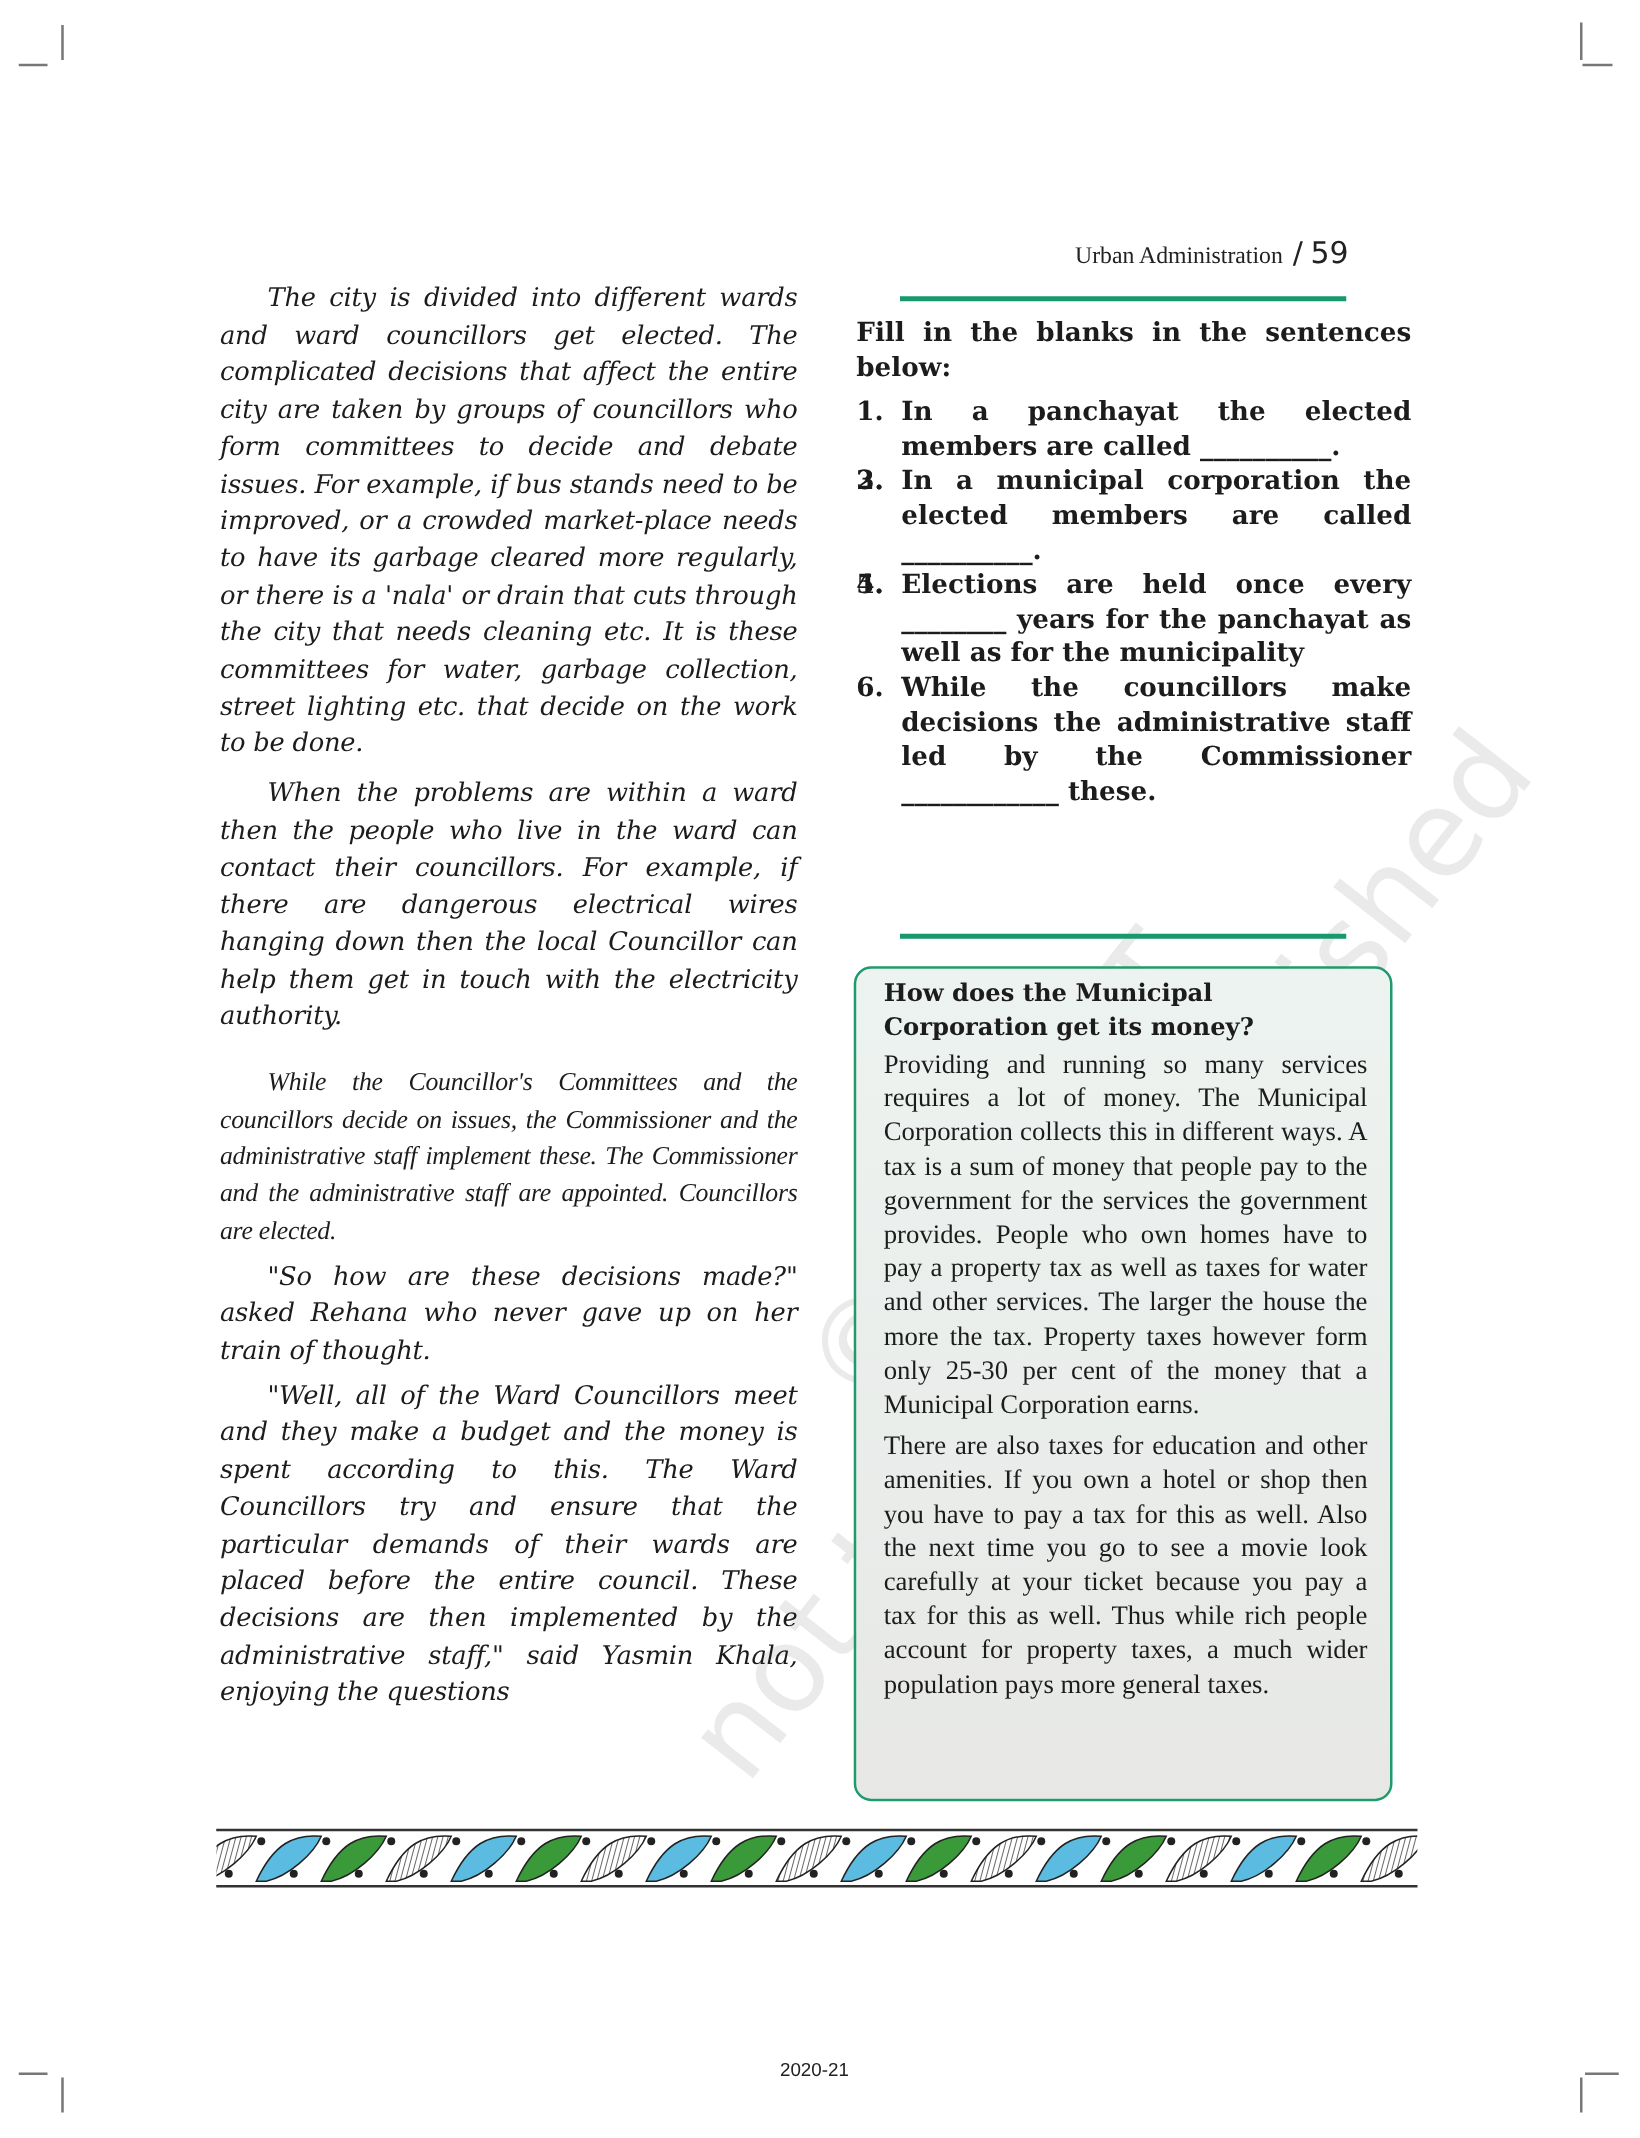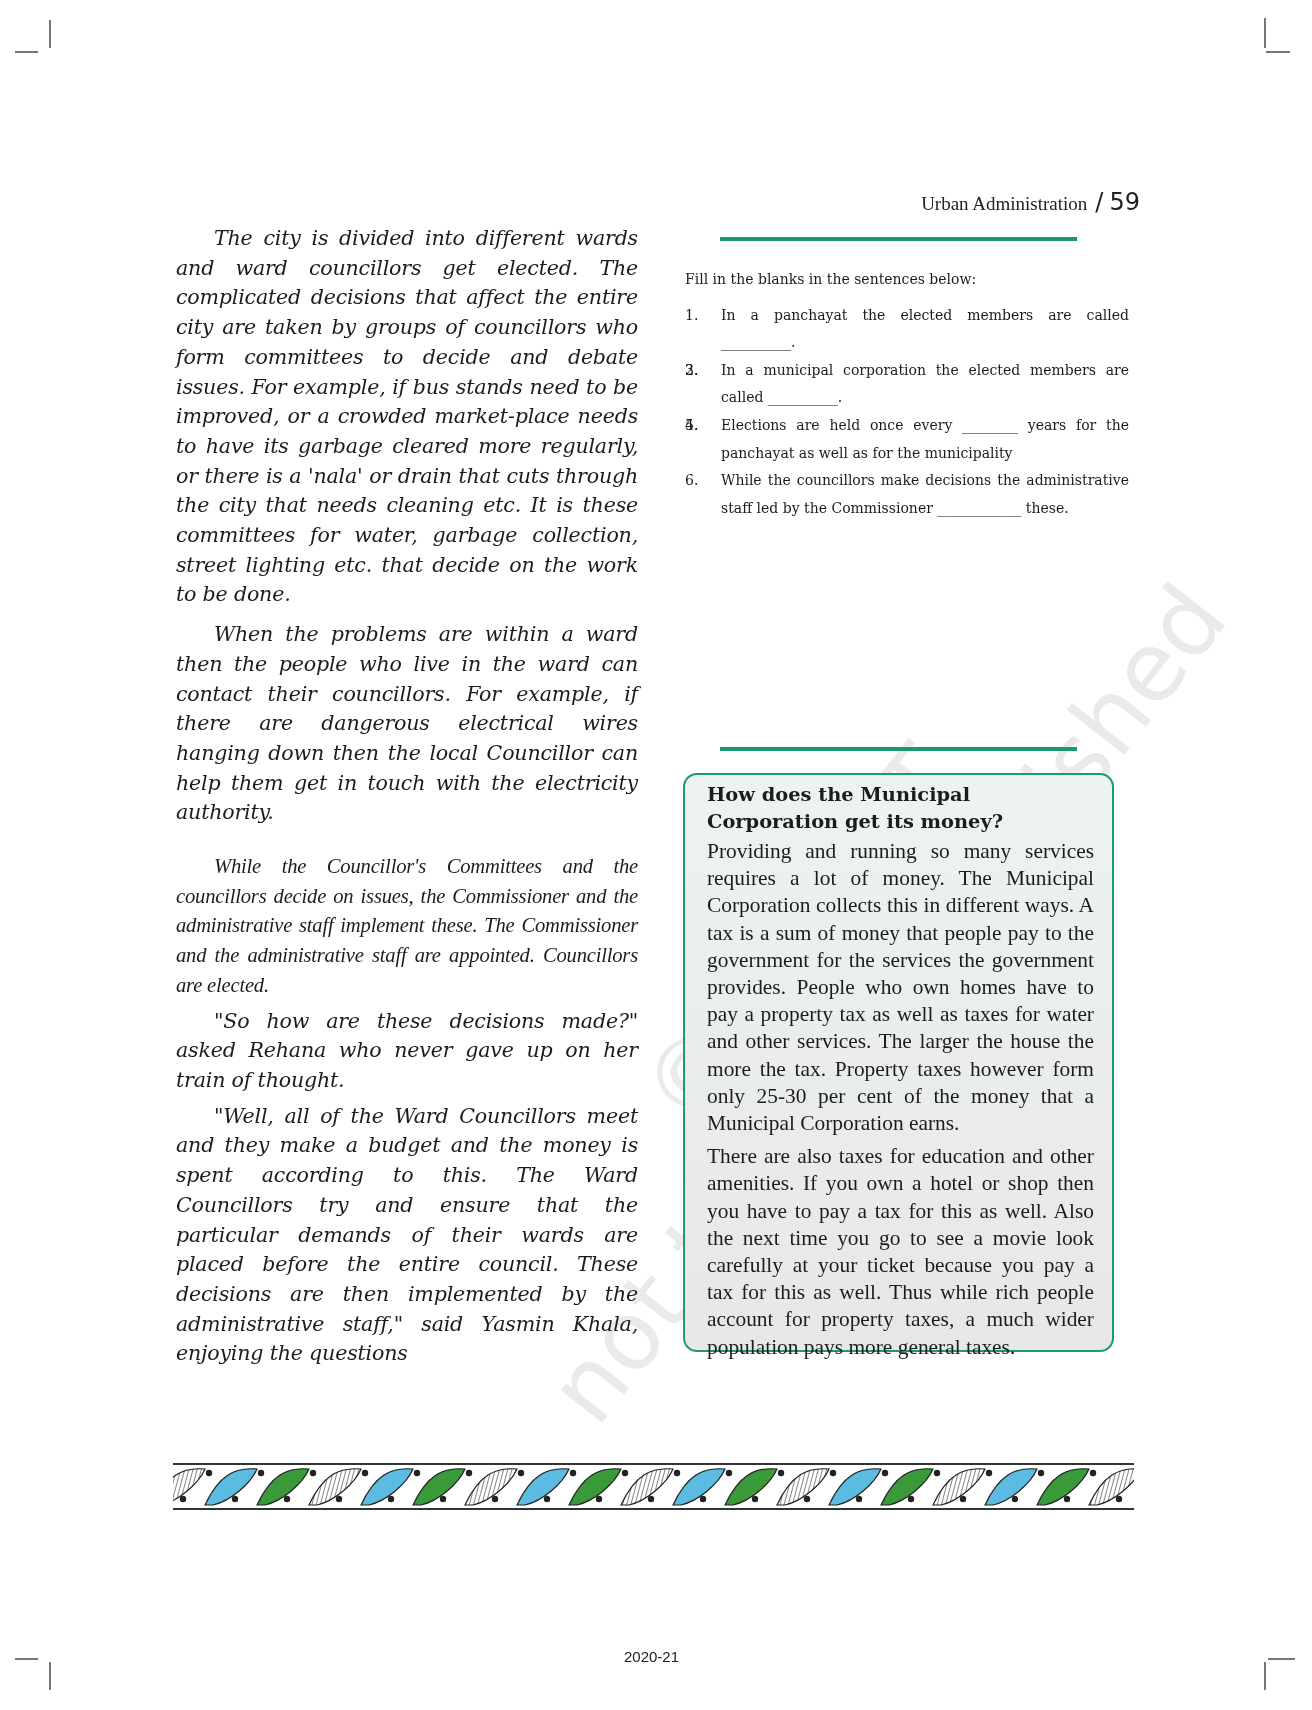--- a/index.html
+++ b/index.html
@@ -3,48 +3,48 @@
 <meta charset="utf-8">
 <style>
   html, body { margin: 0; padding: 0; }
   body {
     width: 1312px; height: 1710px; position: relative; overflow: hidden;
     background: #ffffff; color: #1c1c1c;
     font-family: "DejaVu Serif", serif;
   }
   .crop { position: absolute; background: #777; }
   .running-head {
-    position: absolute; left: 860px; top: 188px; width: 280px; text-align: right;
+    position: absolute; left: 860px; top: 188px; width: 280px; 
     font-family: "Liberation Serif", serif; font-size: 19px; color: #222;
     white-space: nowrap;
   }
   .running-head .slash { font-family: "DejaVu Sans", sans-serif; font-size: 24px; margin: 0 6px 0 8px; }
   .running-head .page-no { font-family: "DejaVu Sans", sans-serif; font-size: 24px; }
 
   .left-col {
     position: absolute; left: 176px; top: 224px; width: 462px;
     font-family: "DejaVu Serif", serif; font-style: italic;
     font-size: 20.6px; line-height: 29.7px; text-align: justify;
     letter-spacing: -0.2px;
   }
   .left-col p { margin: 0 0 6px 0; text-indent: 38px; }
 
   .rule { position: absolute; height: 4px; background: #17996b; left: 720px; width: 357px; }
 
   .exercise {
-    position: absolute; left: 685px; top: 266px; width: 444px;
-    font-family: "DejaVu Serif", serif; font-size: 14px; line-height: 27.6px;
+    position: absolute; left: 685px; top: 252px; width: 444px;
+    font-family: "DejaVu Serif", serif; font-size: 21px; line-height: 27.6px; font-weight: bold;
   }
   .exercise .intro { text-align: justify; margin: 0 0 8px 0; }
   .exercise ol { list-style: none; margin: 0; padding: 0; }
   .exercise li { position: relative; padding-left: 36px; text-align: justify; margin: 0; }
   .exercise li .num { position: absolute; left: 0; top: 0; }
 
   .info-box {
-    position: absolute; left: 683px; top: 773px; width: 431px; height: 579px;
+    position: absolute; left: 683px; top: 773px; width: 431px; height: 668px;
     box-sizing: border-box; border: 2px solid #1f9a6c; border-radius: 14px;
     background: linear-gradient(#edf3f0, #e7e8e6);
     padding: 6px 18px 11px 22px;
     font-family: "Liberation Serif", serif; font-size: 21.4px; line-height: 27.2px;
   }
   .info-box h3 {
     margin: 0 0 3px 0; font-family: "DejaVu Serif", serif; font-weight: bold;
     font-size: 19.4px; line-height: 27px;
   }
   .info-box p { margin: 0 0 6px 0; text-align: justify; }

